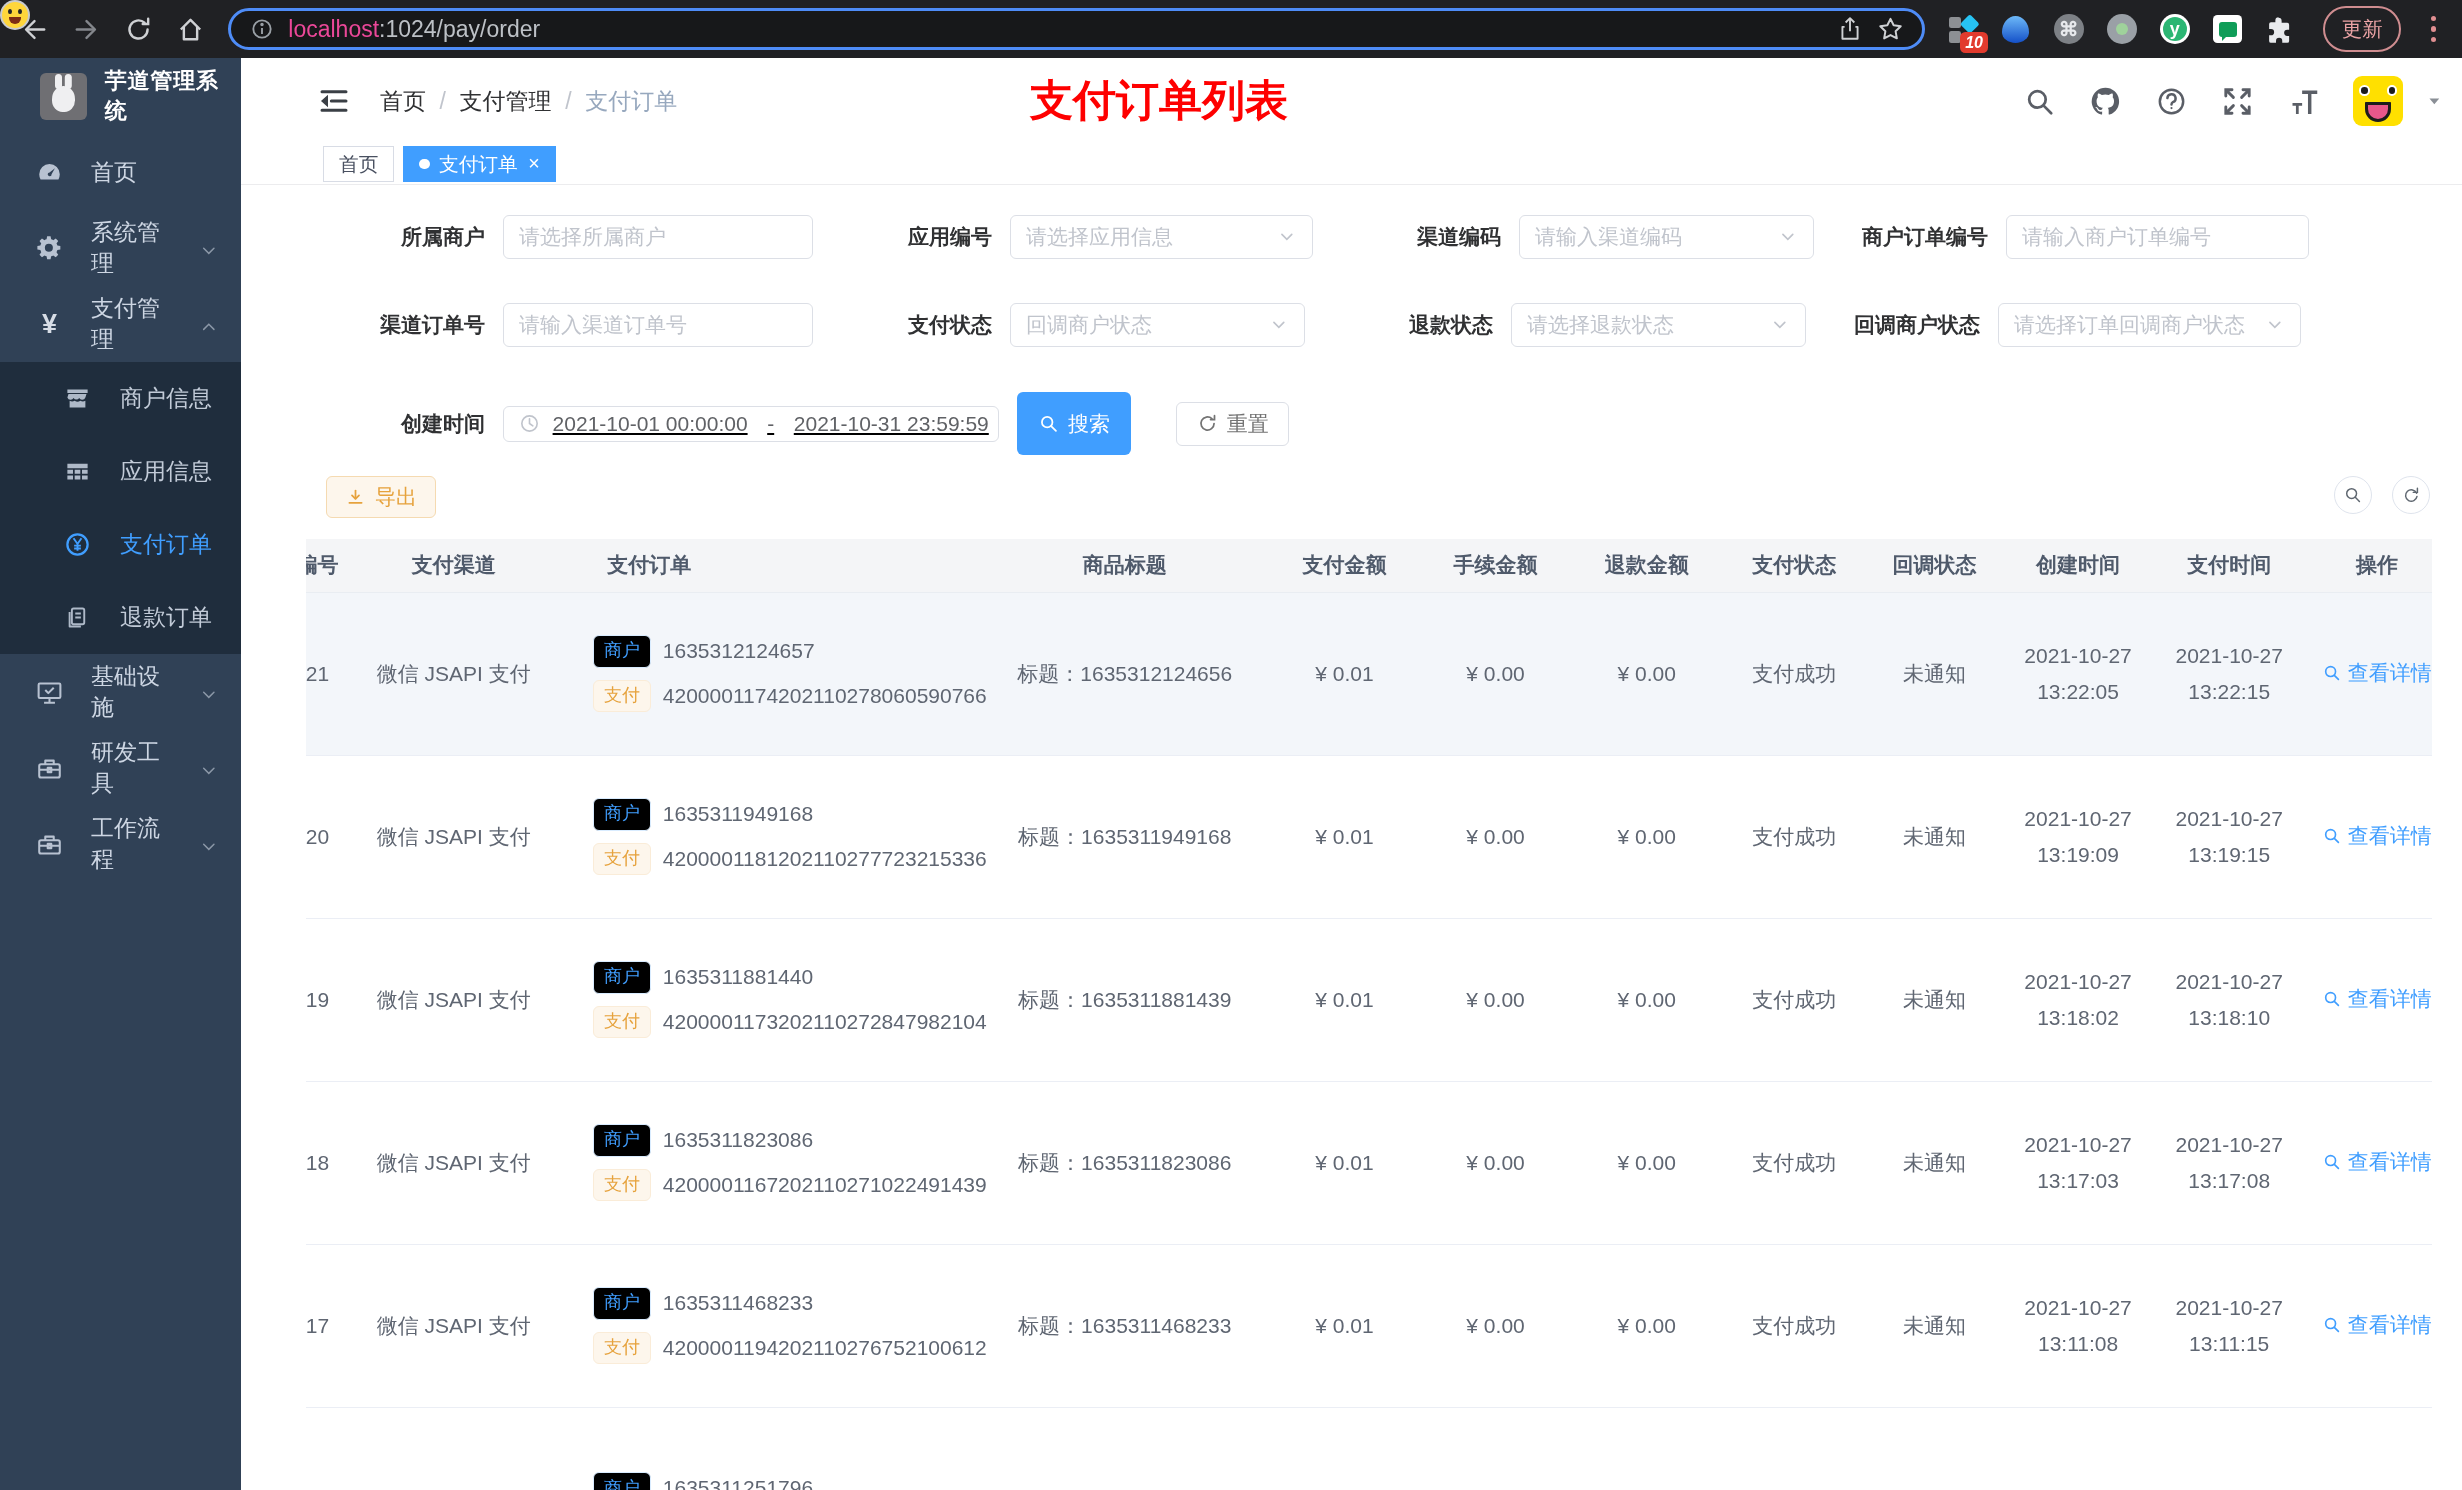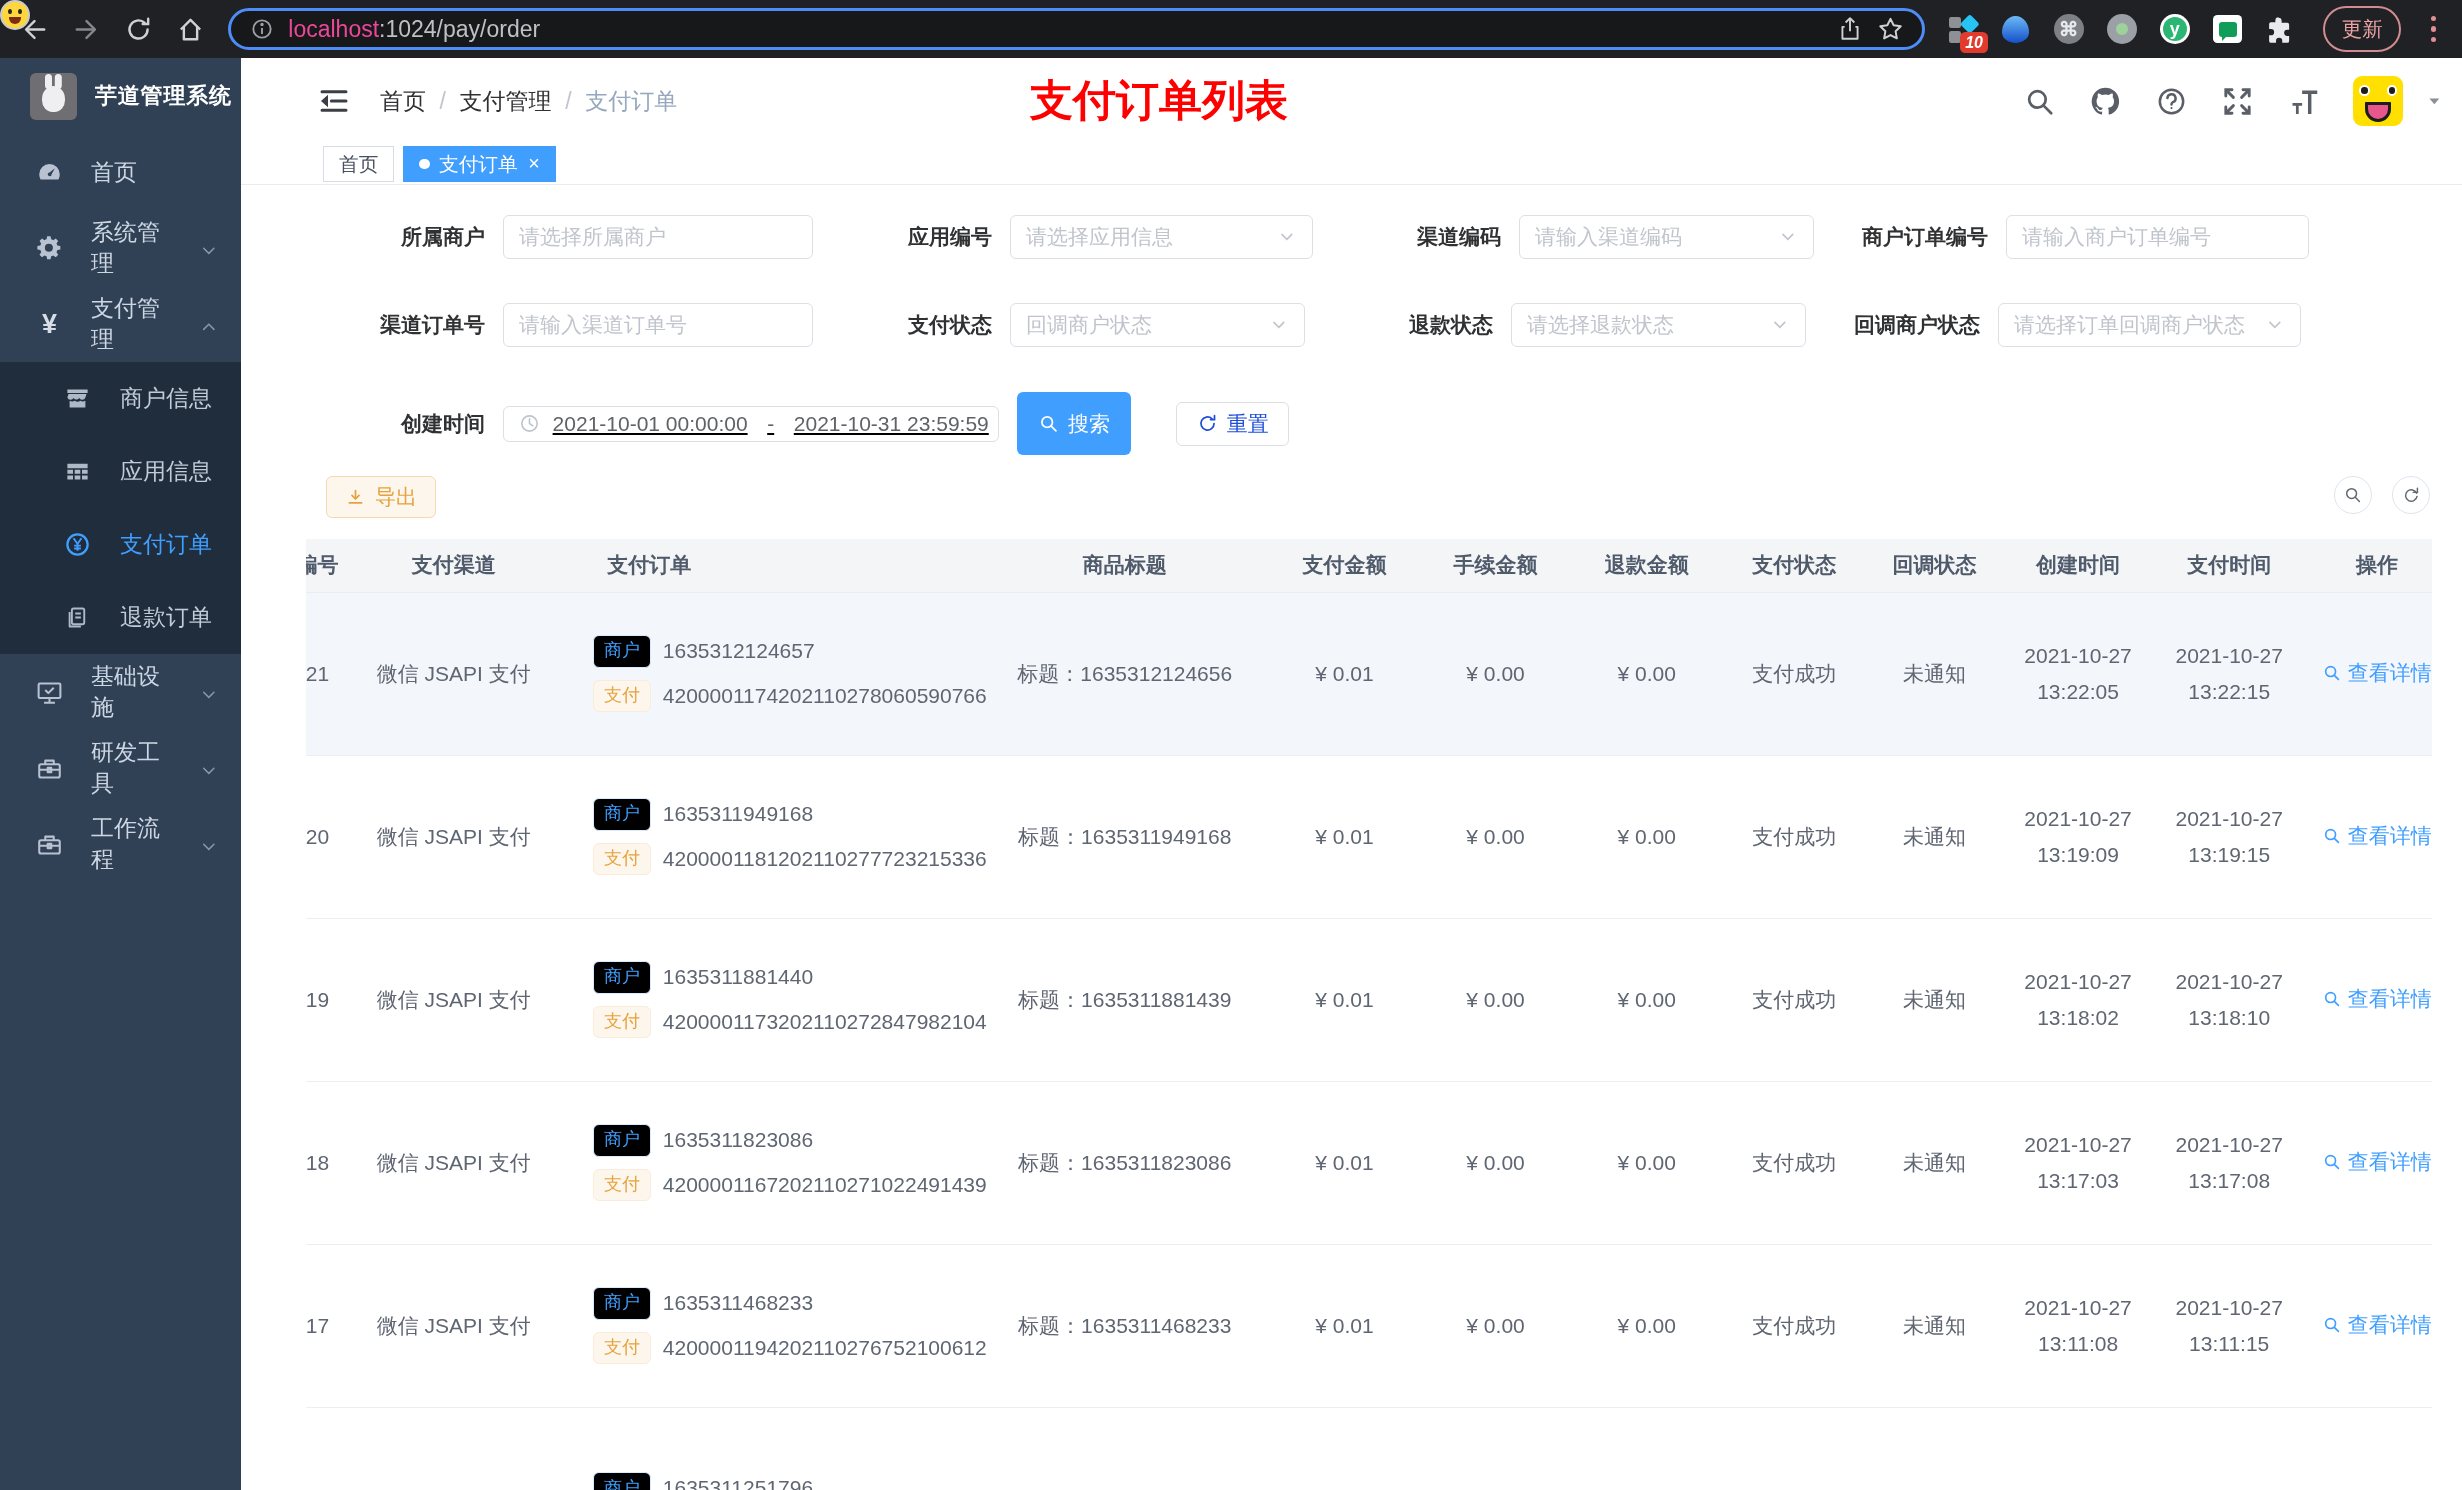--- a/index.html
+++ b/index.html
@@ -48,21 +48,21 @@
   .mini-face i.l{ left:6px; } .mini-face i.r{ right:6px; }
   .mini-face u { position:absolute; left:6.8px; bottom:3.8px; width:12px; height:7.6px; background:#7c2c15;
                  border-radius:0 0 10.6px 10.6px; }
   .update-btn { border:2.3px solid #cf8d90; color:#eba3a5; font-size:20.4px; border-radius:23px;
                 padding:6.8px 16.7px; white-space:nowrap; margin-left:4.5px; }
   .dots3 { width:9px; display:flex; flex-direction:column; gap:5.3px; align-items:center; margin:0 4.5px; }
   .dots3 i { width:5.3px; height:5.3px; border-radius:50%; background:#e08f92; }
 
   
   .sidebar { position:absolute; top:58px; left:0; width:241px; bottom:0; background:#304156; }
-  .logo-row { height:76px; display:flex; align-items:center; gap:18px; padding-left:30px; }
+  .logo-row { height:76px; display:flex; align-items:center; gap:18px; padding-left:40px; }
   .logo { width:47px; height:47px; border-radius:6px; background:#6f6f73; position:relative; overflow:hidden; }
   .logo:before { content:""; position:absolute; left:12px; top:13.6px; width:23px; height:26px;
                  background:#efeff1; border-radius:50% 50% 45% 45%; }
   .logo:after { content:""; position:absolute; left:15px; top:1.5px; width:6.8px; height:15px; background:#efeff1;
                 border-radius:6px; box-shadow:9.8px 0 0 #efeff1; }
   .logo-title { color:#fff; font-size:22px; font-weight:700; letter-spacing:0.8px; }
   .m-item { height:76px; display:flex; align-items:center; gap:27px; padding:0 23px 0 35px;
             font-size:23px; color:#cdd6e3; cursor:pointer; }
   .m-item .mi { width:29px; height:29px; color:#b8c2d1; flex:none; display:flex; align-items:center;
                 justify-content:center; font-size:27px; }
@@ -123,21 +123,21 @@
   .mg1 { margin-right:88px; } .mg2 { margin-right:98px; } .mg3 { margin-right:44px; }
   .date-inp { width:496px; height:36px; border:1.5px solid #dcdfe6; border-radius:6px; display:flex;
               align-items:center; padding:0 13.6px; gap:12px;text-decoration:underline; }
   .date-inp .clk { width:23px; height:23px; color:#c0c4cc; flex:none; }
   .date-txt { font-size:21px; color:#606266; white-space:nowrap; }
   .date-sep { font-size:21px; color:#606266; padding:0 7.6px; }
   .btn { display:flex; align-items:center; gap:9px; border-radius:6px; font-size:21px;
          cursor:pointer; white-space:nowrap; }
   .btn svg { width:21px; height:21px; }
   .btn-search { margin-left:18px; height:63px; padding:0 21px; background:#409eff; color:#fff; }
-  .btn-reset { margin-left:45px; height:44px; padding:0 19.7px; background:#fff; color:#1d4ed8;
+  .btn-reset { margin-left:45px; height:44px; padding:0 19.7px; background:#fff; color:#737373;
                border:1.5px solid #dcdfe6; }
   .btn-export { position:absolute; left:85px; top:291px; height:42px; padding:0 18px;
                 background:#fdf6ec; border:1.5px solid #f5dab1; color:#e6a23c;text-align:right; }
   .round-btns { position:absolute; top:291px; right:32px; display:flex; gap:19.7px; }
   .rbtn { width:38px; height:38px; border-radius:50%; border:1.5px solid #dfe4ed; background:#fff;
           color:#5f6770; display:flex; align-items:center; justify-content:center; cursor:pointer; }
   .rbtn svg { width:19.7px; height:19.7px; }
 
   
   .tblwrap { position:absolute; left:65px; right:30px; top:354px; bottom:0; overflow:hidden; }

